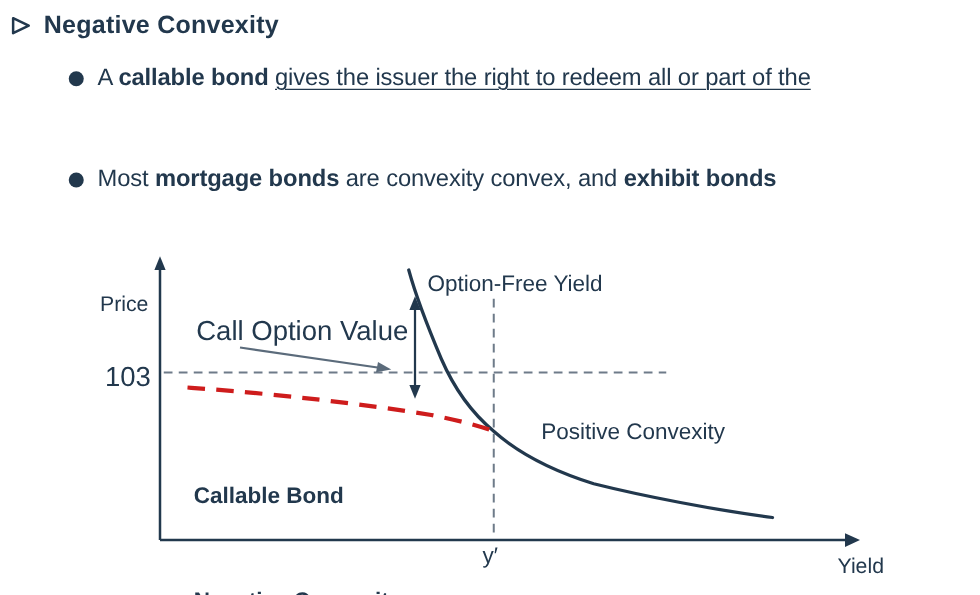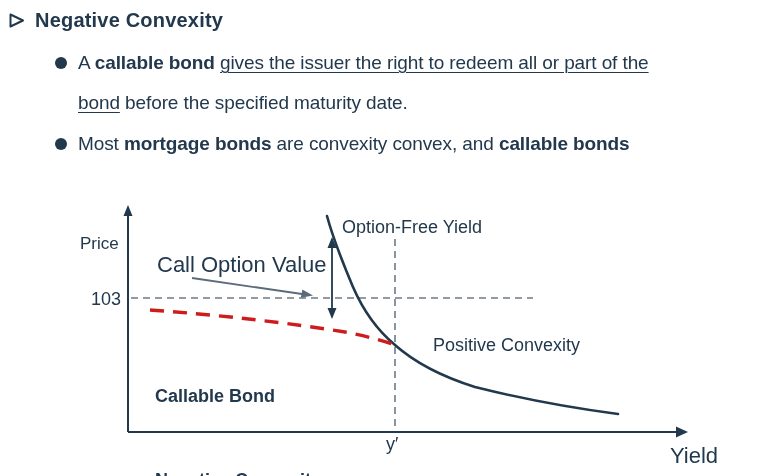--- a/index.html
+++ b/index.html
@@ -26,27 +26,27 @@
   .bullet .text{margin-left:11px;font-size:19px;letter-spacing:-0.1px;}
   .bullet .line{height:40px;line-height:40px;white-space:pre;}
   .seg-b{font-weight:bold;}
   .seg-u{text-decoration:underline;text-underline-offset:3px;text-decoration-thickness:1.4px;}
   #bullet-1{left:55px;top:43px;}
   #bullet-2{left:55px;top:124px;}
 
   
   .chart-label{position:absolute;font-size:17px;white-space:pre;}
   .lbl-price{left:80px;top:219px;margin-top:15px;}
-  .lbl-103{left:84px;top:289px;width:37px;text-align:right;font-size:18px;}
+  .lbl-103{left:84px;top:289px;width:37px;text-align:left;font-size:22px;}
   .lbl-optionfree{left:342px;top:217px;font-size:18px;}
   .lbl-calloption{left:157px;top:252px;font-size:22px;}
   .lbl-callable{left:155px;top:326px;font-size:18px;font-weight:bold;line-height:28px;}
   .lbl-positive{left:433px;top:335px;font-size:18px;}
   .lbl-ytick{left:386px;top:434px;font-size:18px;}
-  .lbl-yield{left:670px;top:443px;font-size:22px;}
+  .lbl-yield{left:670px;top:443px;font-size:17px;}
 
   svg.chart-canvas{position:absolute;left:0;top:0;}
   .ax{stroke:var(--navy);stroke-width:2;fill:none;}
   .ax-head{fill:var(--navy);stroke:none;}
   .gridline{stroke:var(--grid);stroke-width:1.6;stroke-dasharray:7 5;fill:none;}
   .curve-solid{stroke:var(--navy);stroke-width:2.6;fill:none;stroke-linecap:round;}
   .curve-red{stroke:var(--red);stroke-width:3.4;fill:none;stroke-dasharray:14 9;}
   .dblarrow{stroke:var(--navy);stroke-width:1.8;fill:none;}
   .dblarrow-head{fill:var(--navy);stroke:none;}
   .ptrarrow{stroke:var(--arrow);stroke-width:1.8;fill:none;}
@@ -61,28 +61,27 @@
     <svg class="title-arrow" viewBox="0 0 18 21">
       <path d="M2.5 4.5 L15 10.5 L2.5 16.5 Z" fill="#ffffff" stroke="#22384d" stroke-width="2" stroke-linejoin="round"></path>
     </svg>
     <h1 class="page-title">Negative Convexity</h1>
   </div>
 
   <div class="bullet" id="bullet-1">
     <span class="marker"></span>
     <div class="text">
       <div class="line"><span>A </span><span class="seg-b">callable bond</span><span> </span><span class="seg-u">gives the issuer the right to redeem all or part of the</span></div>
-      <div class="line"><span class="seg-u">bond</span><span> before the specified maturity date.</span></div>
     </div>
   </div>
 
   <div class="bullet" id="bullet-2">
     <span class="marker"></span>
     <div class="text">
-      <div class="line"><span>Most </span><span class="seg-b">mortgage bonds</span><span> are convexity convex, and </span><span class="seg-b">callable bonds</span></div>
+      <div class="line"><span>Most </span><span class="seg-b">mortgage bonds</span><span> are convexity convex, and </span><span class="seg-b">exhibit bonds</span></div>
     </div>
   </div>
 
   <div>
     <svg class="chart-canvas" width="784" height="476" viewBox="0 0 784 476">
 
       <path class="gridline" d="M131 298 L533 298"></path>
       <path class="gridline" d="M395 239 L395 431"></path>
 
       <path class="ax" d="M128 213 L128 432"></path>

